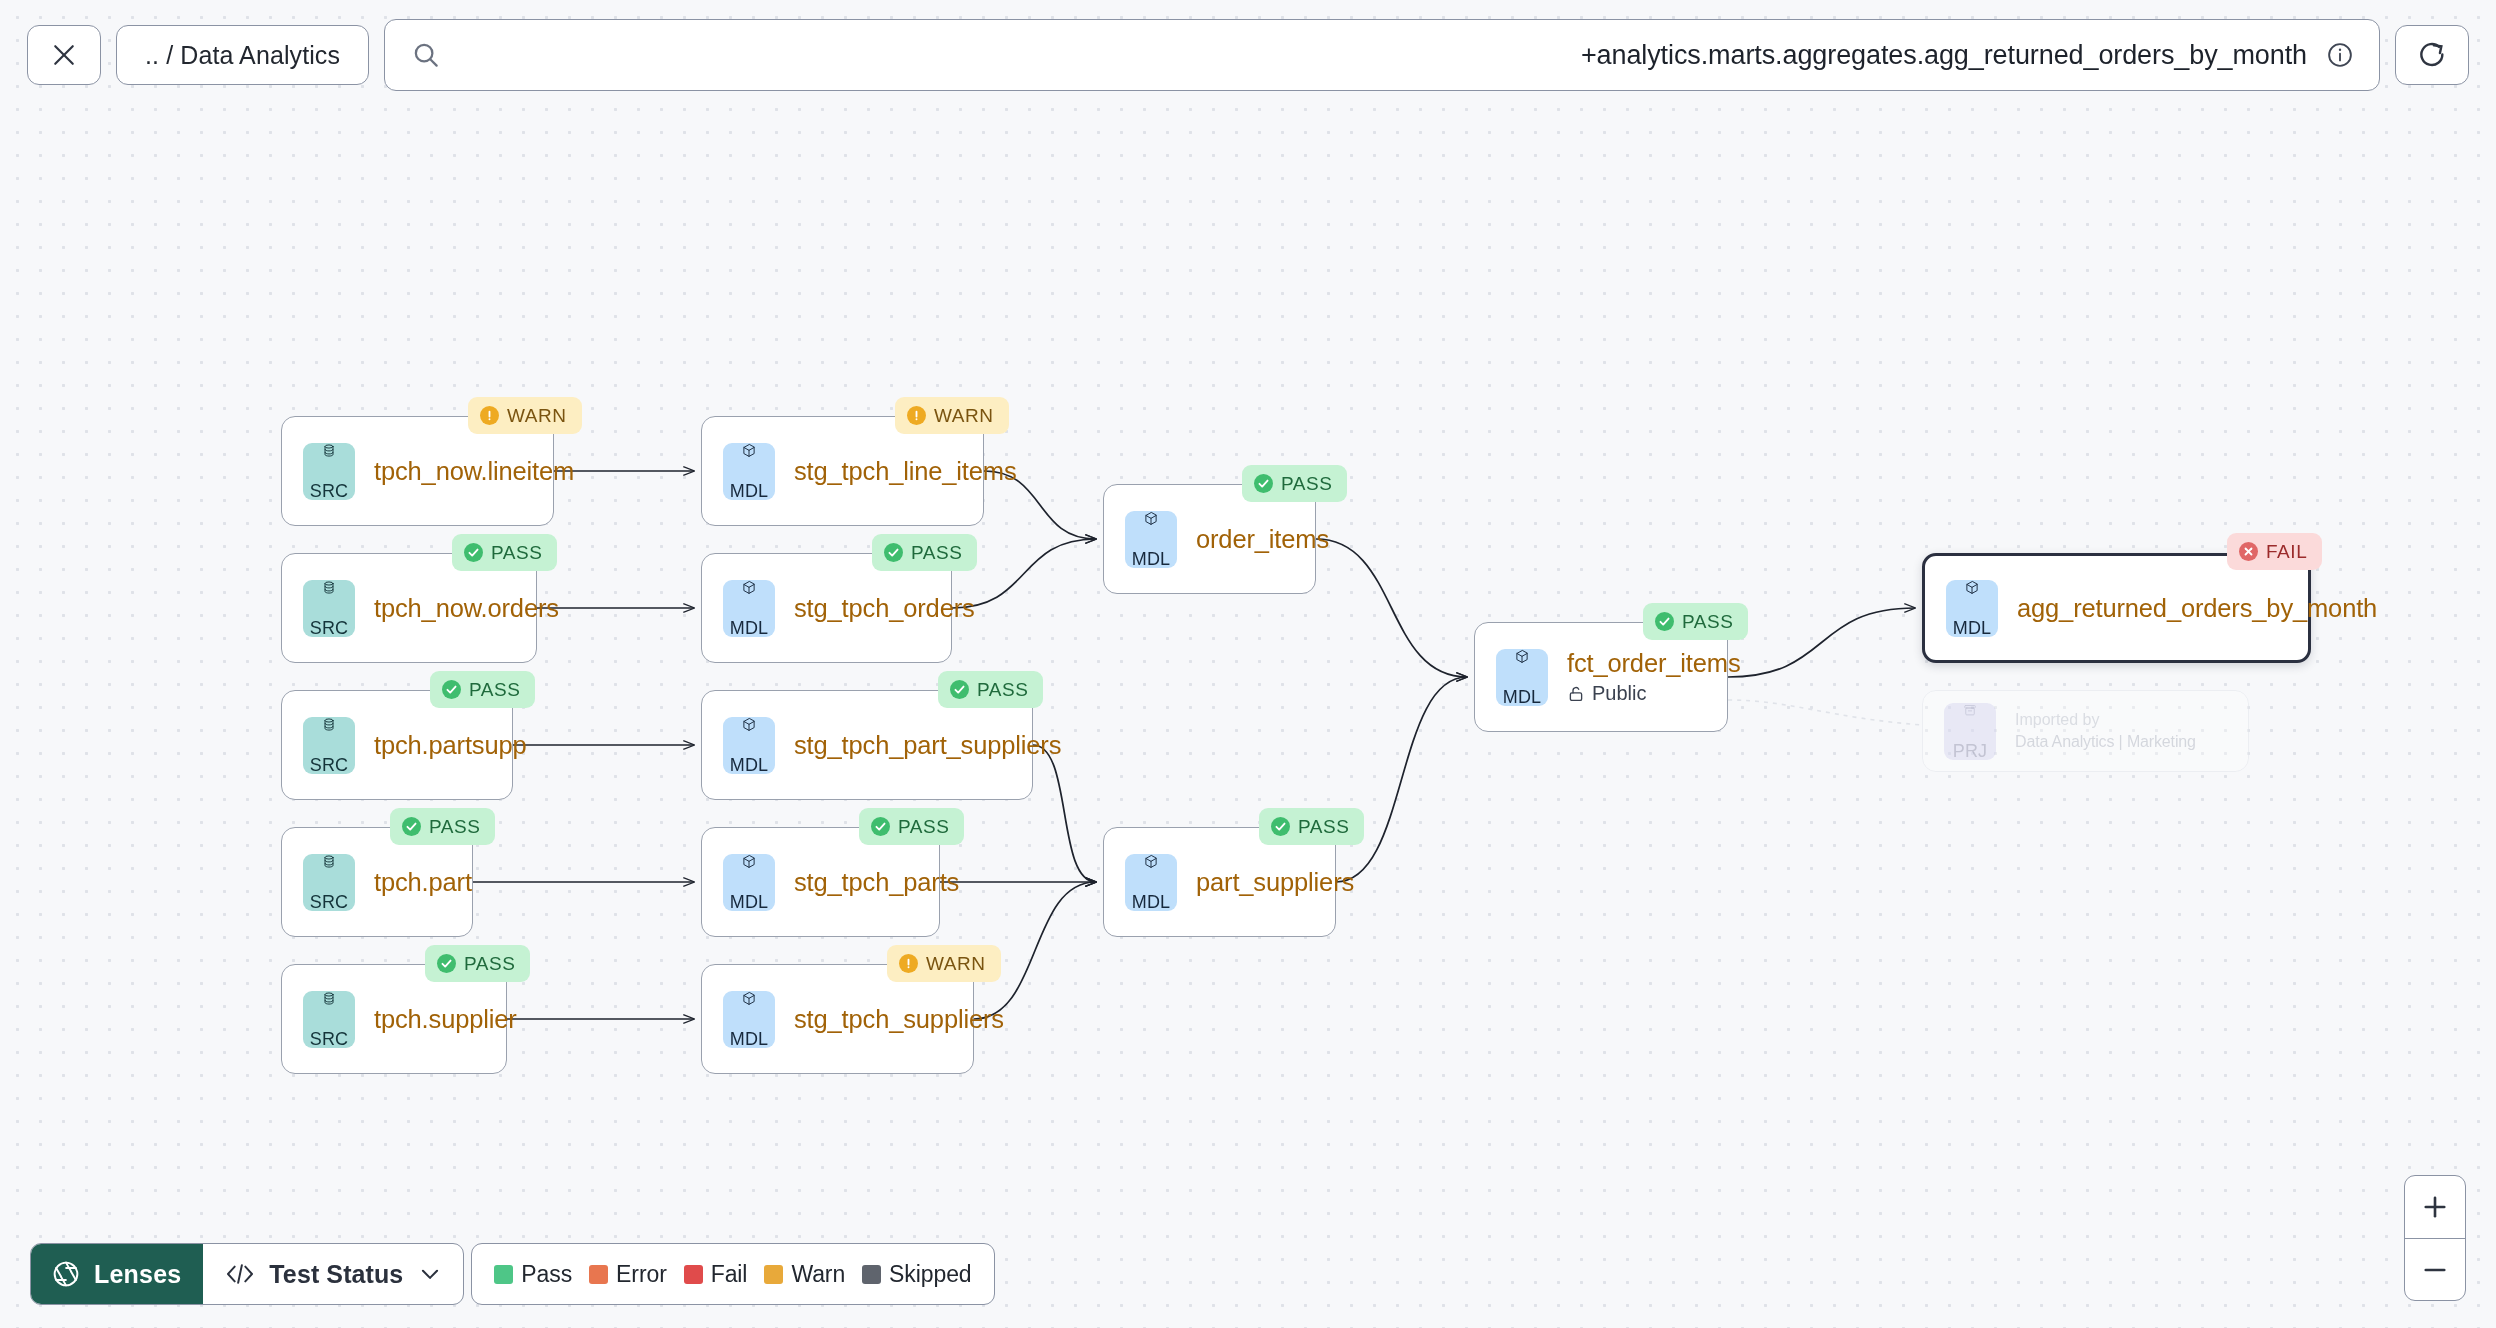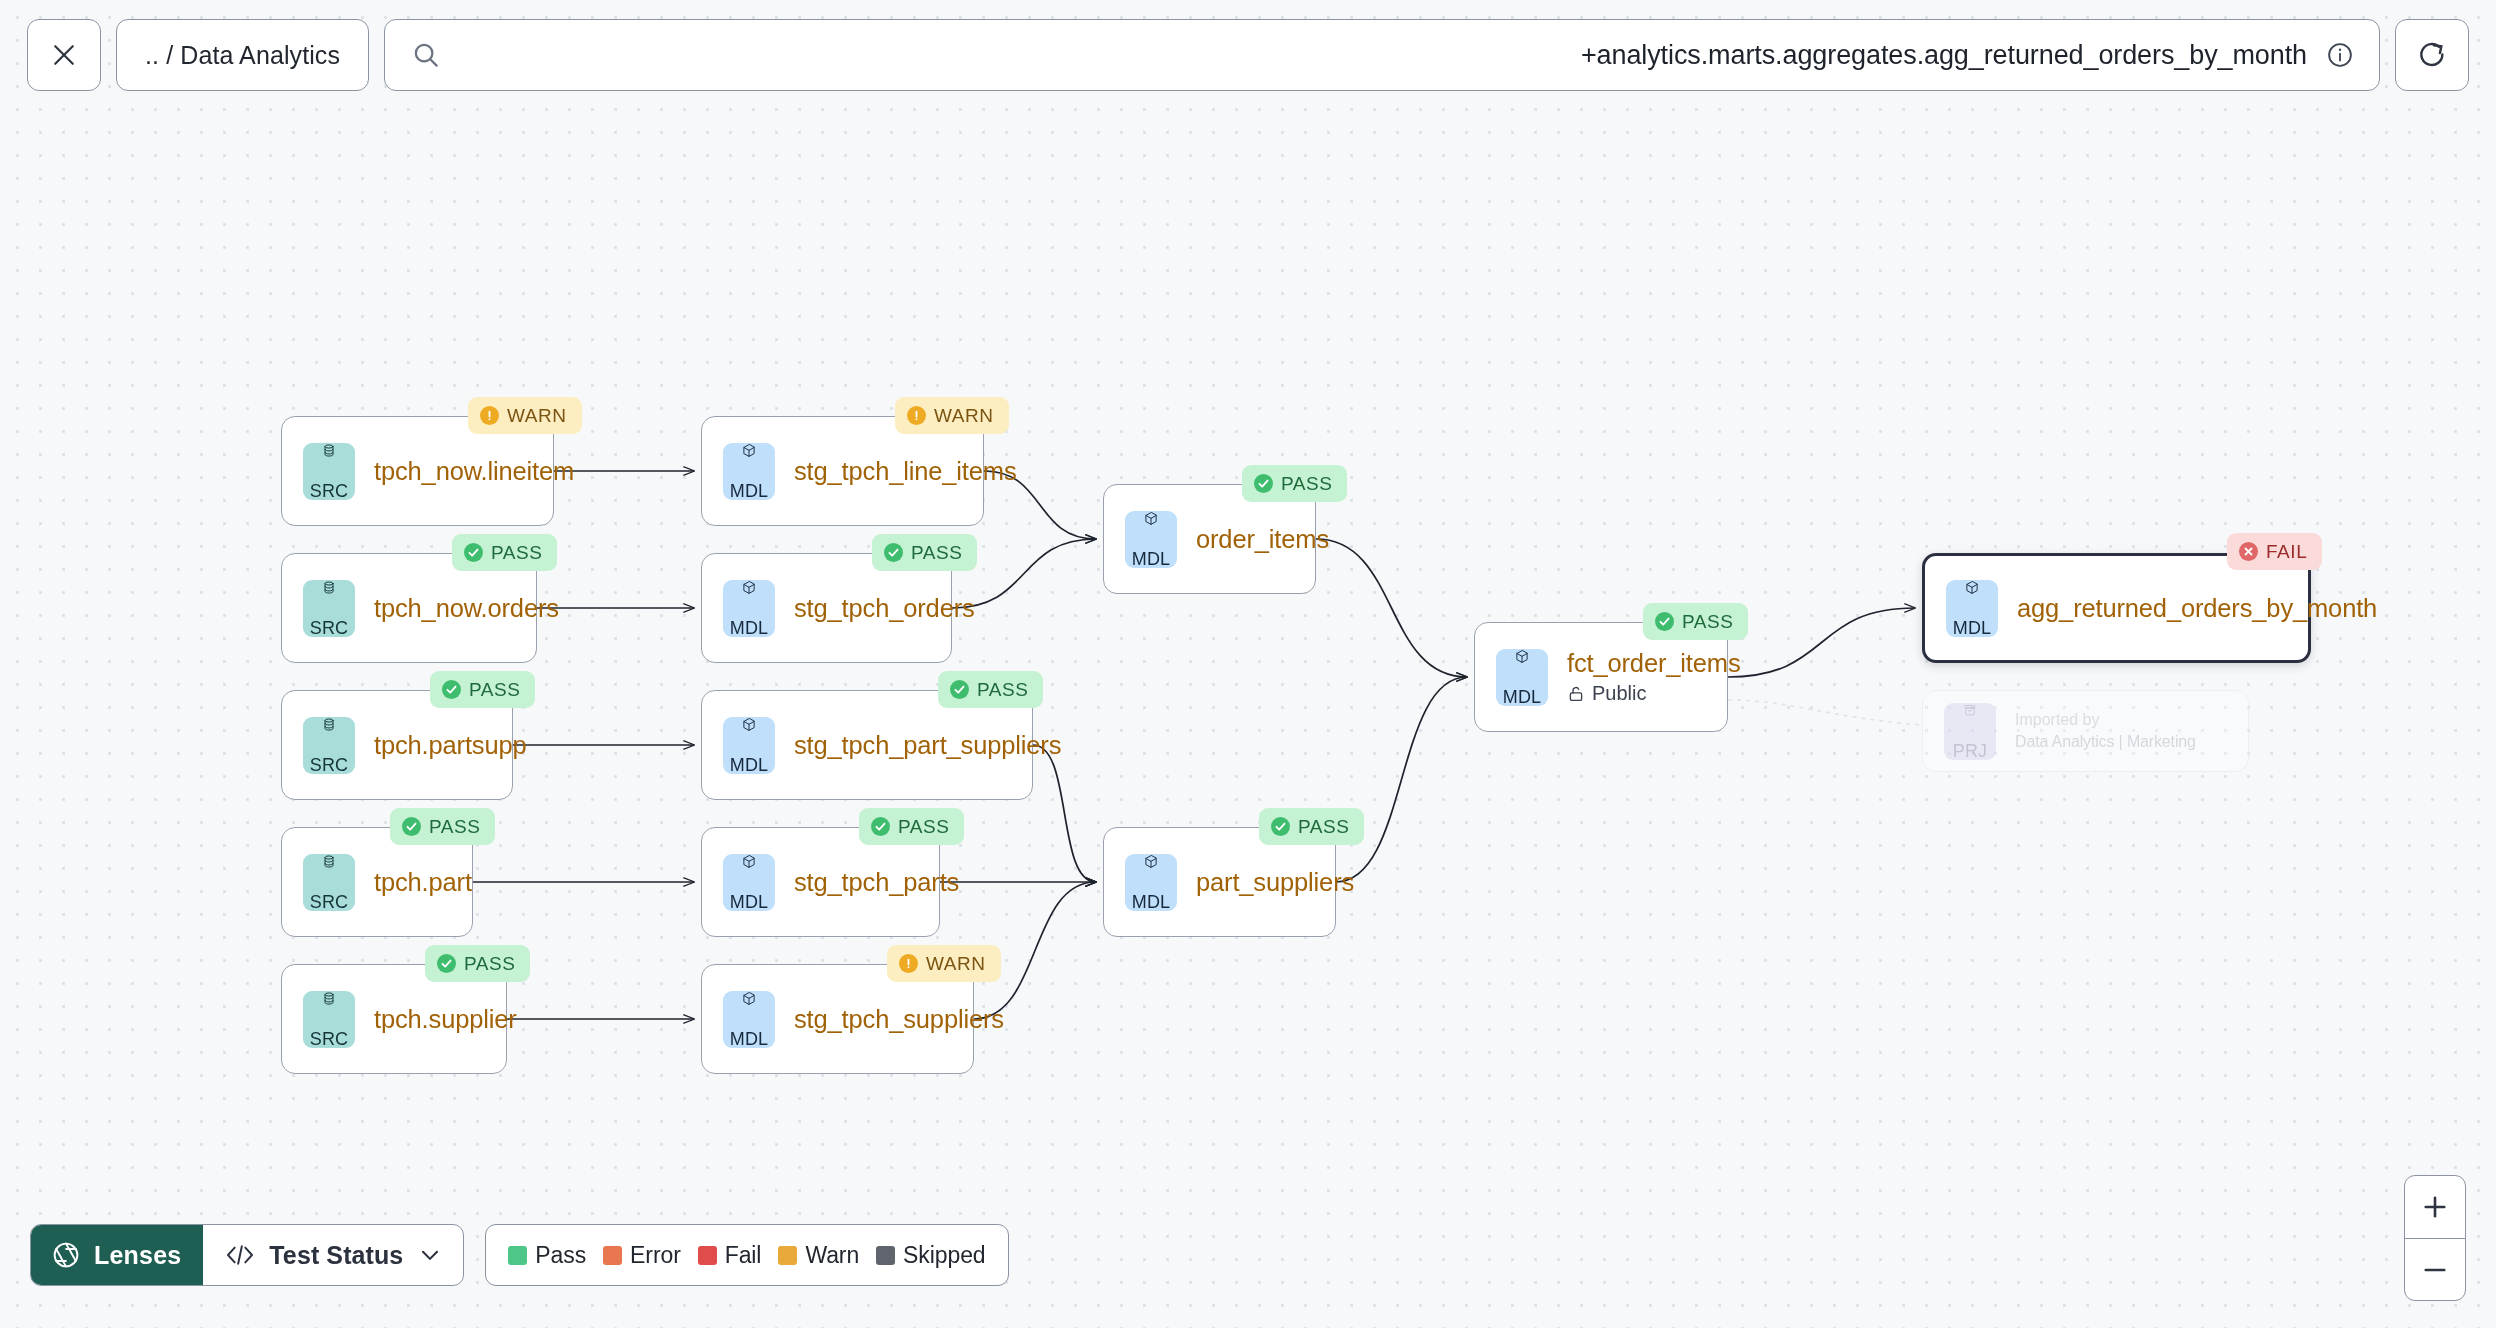--- a/index.html
+++ b/index.html
@@ -29,21 +29,21 @@
     padding: 0 27px;
     z-index: 40;
     pointer-events: none;
   }
   #topbar > * { pointer-events: auto; }
 
   .tb-btn {
     background: #ffffff;
     border: 1.6px solid #8b93a4;
     border-radius: 12px;
-    height: 72px;
+    height: 60px;
     display: flex; align-items: center; justify-content: center;
     color: #2e3440;
   }
   #close-btn { width: 74px; }
   #breadcrumb-btn {
     padding: 0 28px;
     font-size: 25px;
     letter-spacing: .1px;
     color: #22272f;
     white-space: nowrap;
@@ -152,22 +152,22 @@
   .pill-pass { background: #c5f2d3; color: #1f6a3c; }
   .pill-pass .dot { background: #3fbd6e; }
   .pill-warn { background: #fdeec2; color: #7a5410; }
   .pill-warn .dot { background: #eeaa22; }
   .pill-fail { background: #fbdada; color: #9b2b2b; }
   .pill-fail .dot { background: #e06767; }
 
   
   #bottombar {
     position: absolute;
-    left: 30px; bottom: 42px;
-    display: flex; align-items: center; gap: 21px;
+    left: 30px; bottom: 23px;
+    display: flex; align-items: center; gap: 7px;
     z-index: 40;
   }
   #lenses-group {
     display: flex; align-items: center;
     height: 62px;
     border-radius: 11px;
     border: 1.6px solid #8b93a4;
     background: #fff;
     overflow: hidden;
   }

